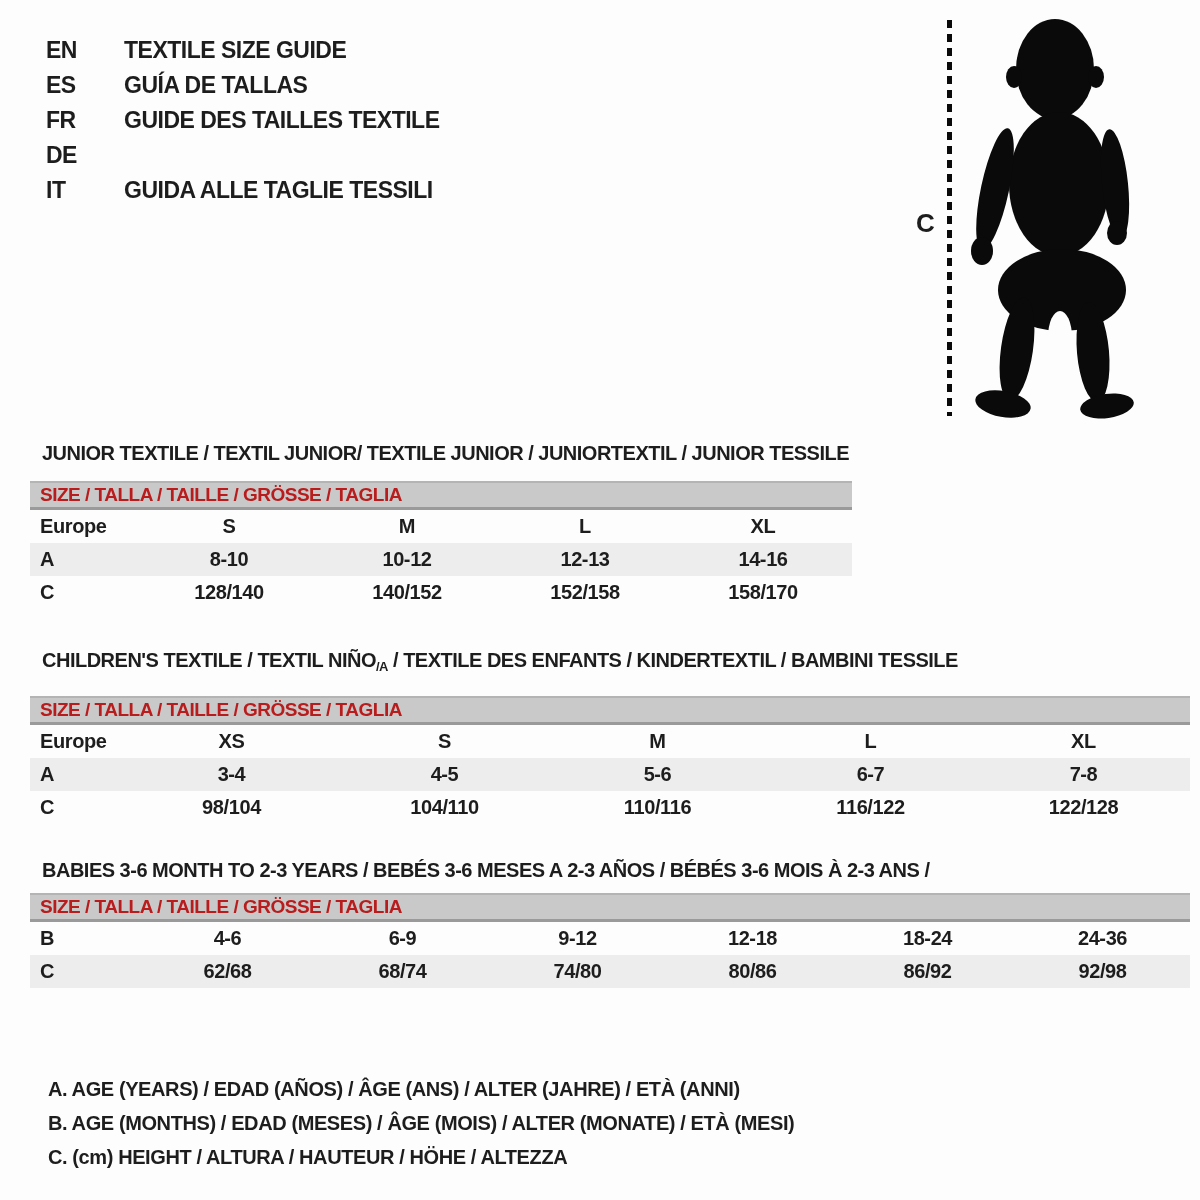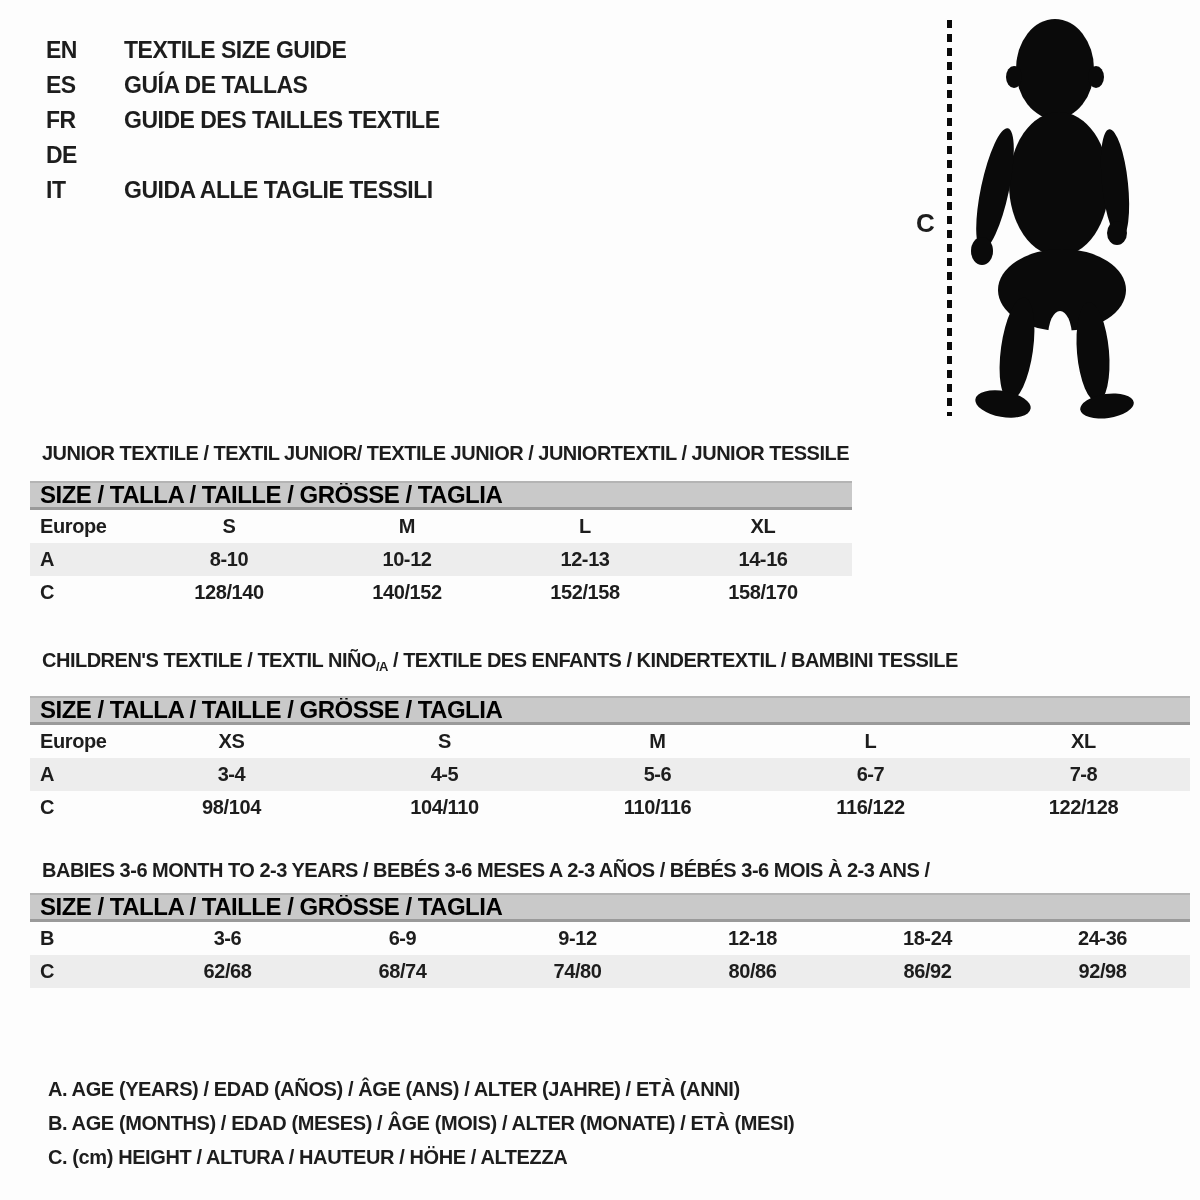--- a/index.html
+++ b/index.html
@@ -39,21 +39,21 @@
   
   .sec{position:absolute;left:30px;}
   .sec-title{font-size:20px;font-weight:700;letter-spacing:-0.5px;line-height:34px;margin-left:12px;white-space:nowrap;}
   .small-run{font-size:13px;vertical-align:-4px;}
   .size-bar{
     background:var(--bar-bg);
     border-top:2px solid var(--bar-top);
     border-bottom:3px solid var(--bar-border);
     height:29px;line-height:24px;
     padding-left:10px;
-    font-size:24px;font-weight:700;letter-spacing:-0.5px;color:#000000;
+    font-size:19px;font-weight:700;letter-spacing:-0.5px;color:#b91c1c;
     white-space:nowrap;overflow:hidden;
   }
   table.size-table{border-collapse:collapse;table-layout:fixed;font-size:20px;font-weight:700;letter-spacing:-0.4px;}
   table.size-table tr{height:33px;}
   table.size-table tr.shaded{background:var(--row-shaded);}
   table.size-table td{text-align:center;padding:0;margin-top:28px;}
   table.size-table td.lbl{text-align:left;padding-left:10px;}
 
   #sec-junior{top:436px;}
   #sec-junior .size-bar{margin-top:11px;width:822px;}
@@ -195,21 +195,21 @@
 
   <section class="sec" id="sec-babies">
     <h2 class="sec-title">
         <div><span>BABIES 3-6 MONTH TO 2-3 YEARS / BEBÉS 3-6 MESES A 2-3 AÑOS / BÉBÉS 3-6 MOIS À 2-3 ANS /</span></div>
       </h2>
     <div class="size-bar">SIZE / TALLA / TAILLE / GRÖSSE / TAGLIA</div>
     <table class="size-table">
         <tbody>
           <tr>
             <td class="lbl">B</td>
-            <td>3-6</td>
+            <td>4-6</td>
             <td>6-9</td>
             <td>9-12</td>
             <td>12-18</td>
             <td>18-24</td>
             <td>24-36</td>
           </tr>
           <tr class="shaded">
             <td class="lbl">C</td>
             <td>62/68</td>
             <td>68/74</td>

